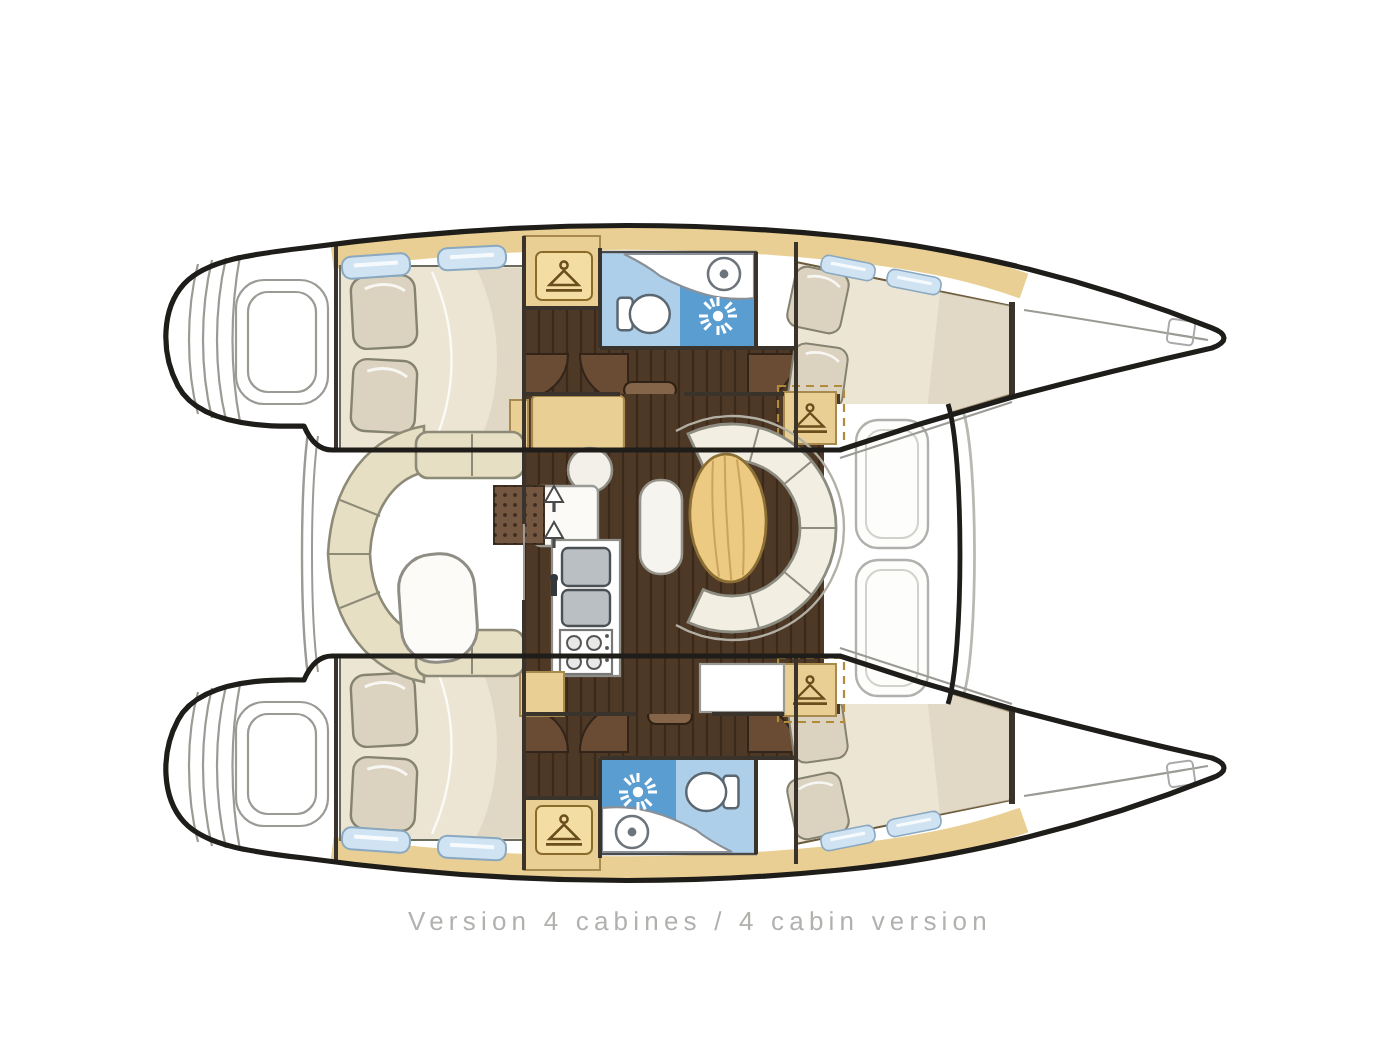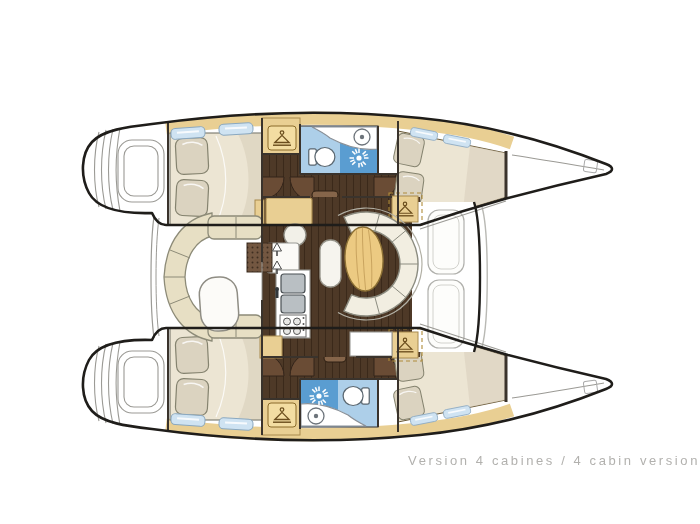--- a/index.html
+++ b/index.html
@@ -1,19 +1,19 @@
 <!DOCTYPE html>
 <html style="--background: #ffffff; --outline: #1f1d1a; --wall: #3a332c; --line-gray: #9b9a95; --wood-trim: #e9cf93; --wood-trim-dark: #a88a4e; --floor-dark: #4e3927; --door-brown: #6a4c35; --cushion: #e7dfc4; --cushion-line: #8d8b78; --mattress: #ece5d3; --mattress-shade: #d8cebb; --pillow: #dbd3c0; --sofa: #f2eee1; --table-wood: #ecca82; --table-grain: #c9a45f; --bath-blue-light: #adcfe9; --bath-blue-mid: #5a9dd1; --hatch-glass: #cfe3f2; --steel: #b9bfc3; --steel-dark: #4a5054; --white-fixture: #fbfaf7; --caption-gray: #b2b1ae;"><head>
 <meta charset="utf-8">
 <style>
   html,body{margin:0;padding:0;background:#fff;}
   .stage{position:relative;width:700px;height:524px;background:var(--background,#fff);overflow:hidden;
          font-family:"Liberation Sans", sans-serif;}
   .plan-svg{position:absolute;left:0;top:0;}
-  .caption{position:absolute;left:0;right:0;top:453px;text-align:right;
+  .caption{position:absolute;left:0;right:0;top:453px;text-align:center;
            font-size:13px;font-weight:400;letter-spacing:2.6px;
            color:var(--caption-gray,#b2b1ae);}
 </style>
 </head>
 <body>
 
 <div class="stage">
 <svg class="plan-svg" width="700" height="524" viewBox="0 0 700 524">
   <defs>
     <pattern id="planks" width="7" height="28" patternUnits="userSpaceOnUse">

